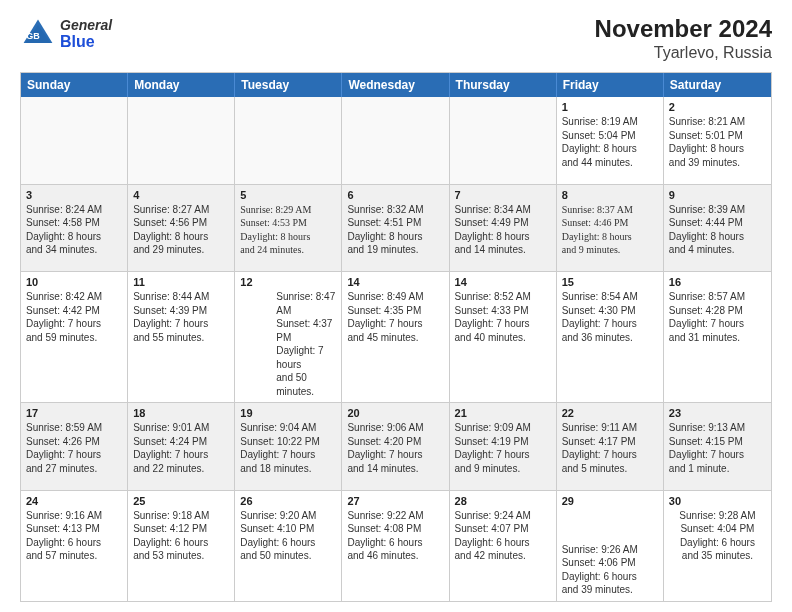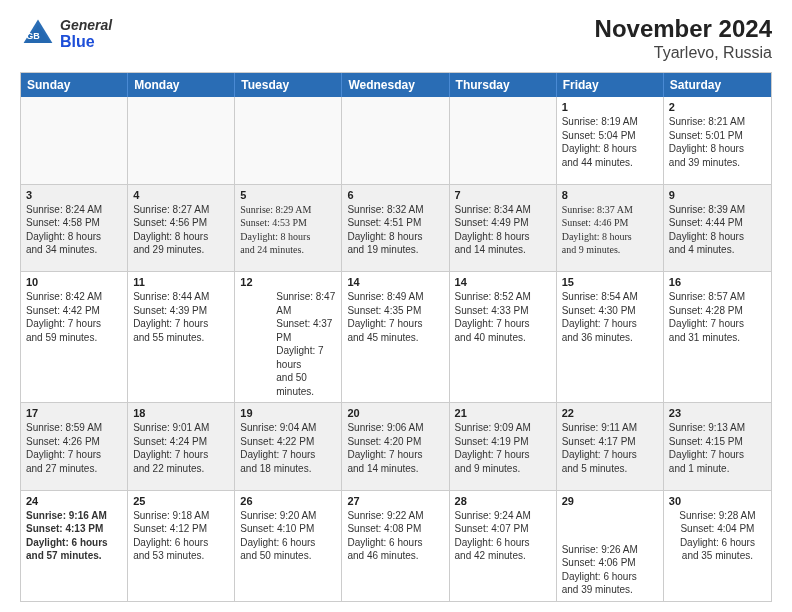--- a/index.html
+++ b/index.html
@@ -274,21 +274,21 @@
           <div class="cal-cell shaded">
             <div class="day-num">18</div>
             <div class="cell-text" style="white-space: pre-line;">Sunrise: 9:01 AM
 Sunset: 4:24 PM
 Daylight: 7 hours
 and 22 minutes.</div>
           </div>
           <div class="cal-cell shaded">
             <div class="day-num">19</div>
             <div class="cell-text" style="white-space: pre-line;">Sunrise: 9:04 AM
-Sunset: 4:22 PM
+Sunset: 10:22 PM
 Daylight: 7 hours
 and 18 minutes.</div>
           </div>
           <div class="cal-cell shaded">
             <div class="day-num">20</div>
             <div class="cell-text" style="white-space: pre-line;">Sunrise: 9:06 AM
 Sunset: 4:20 PM
 Daylight: 7 hours
 and 14 minutes.</div>
           </div>
@@ -310,21 +310,21 @@
             <div class="day-num">23</div>
             <div class="cell-text" style="white-space: pre-line;">Sunrise: 9:13 AM
 Sunset: 4:15 PM
 Daylight: 7 hours
 and 1 minute.</div>
           </div>
         </div>
         <div class="cal-row">
           <div class="cal-cell">
             <div class="day-num">24</div>
-            <div class="cell-text" style="white-space: pre-line; font-weight: bold;">Sunrise: 9:16 AM
+            <div class="cell-text" style="white-space: pre-line;">Sunrise: 9:16 AM
 Sunset: 4:13 PM
 Daylight: 6 hours
 and 57 minutes.</div>
           </div>
           <div class="cal-cell">
             <div class="day-num">25</div>
             <div class="cell-text" style="white-space: pre-line;">Sunrise: 9:18 AM
 Sunset: 4:12 PM
 Daylight: 6 hours
 and 53 minutes.</div>

